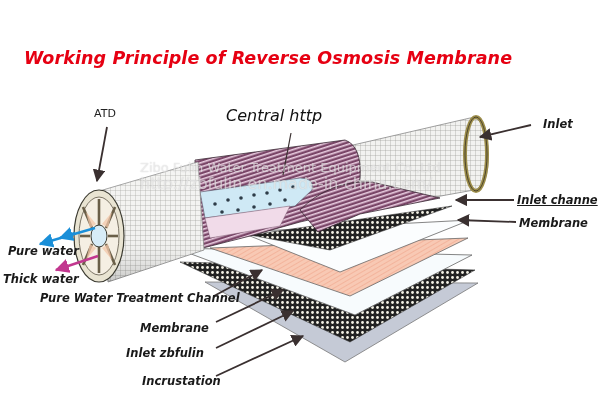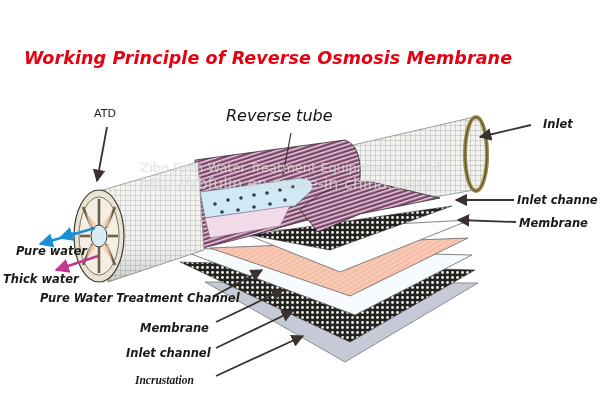--- a/index.html
+++ b/index.html
@@ -123,25 +123,25 @@
     <line x1="214" y1="296" x2="262" y2="270" marker-end="url(#ah-dark)"></line>
     <line x1="216" y1="322" x2="283" y2="290" marker-end="url(#ah-dark)"></line>
     <line x1="216" y1="348" x2="293" y2="311" marker-end="url(#ah-dark)"></line>
     <line x1="216" y1="376" x2="303" y2="336" marker-end="url(#ah-dark)"></line>
   </g>
 </svg>
 
 <div class="title">Working Principle of Reverse Osmosis Membrane</div>
 
 <div class="lbl-plain" style="left:94px; top:107px;">ATD</div>
-<div class="lbl-central" style="left:226px; top:106px;">Reverse tube</div>
+<div class="lbl-central" style="left:226px; top:106px;">Central http</div>
 <div class="lbl" style="left:543px; top:117px;">Inlet</div>
-<div class="lbl" style="left:517px; top:193px;">Inlet channe</div>
+<div class="lbl" style="left:517px; top:193px;text-decoration:underline;">Inlet channe</div>
 <div class="lbl" style="left:519px; top:216px;">Membrane</div>
-<div class="lbl" style="left:16px; top:244px;">Pure water</div>
+<div class="lbl" style="left:8px; top:244px;">Pure water</div>
 <div class="lbl" style="left:3px; top:272px;">Thick water</div>
 <div class="lbl" style="left:40px; top:291px;">Pure Water Treatment Channel</div>
 <div class="lbl" style="left:140px; top:321px;">Membrane</div>
-<div class="lbl" style="left:126px; top:346px;">Inlet channel</div>
-<div class="lbl" style="left:135px; top:374px;font-family:Liberation Serif, serif;">Incrustation</div>
+<div class="lbl" style="left:126px; top:346px;">Inlet zbfulin</div>
+<div class="lbl" style="left:142px; top:374px;">Incrustation</div>
 
 <div class="watermark" style="left:140px; top:160px;">Zibo Fulin Water Treatment Equipment Co.,Ltd</div>
 <div class="watermark" style="left:140px; top:174px; font-size:16px;">http://zbfulin.en.made-in-china.com/</div>
 
 </body></html>

